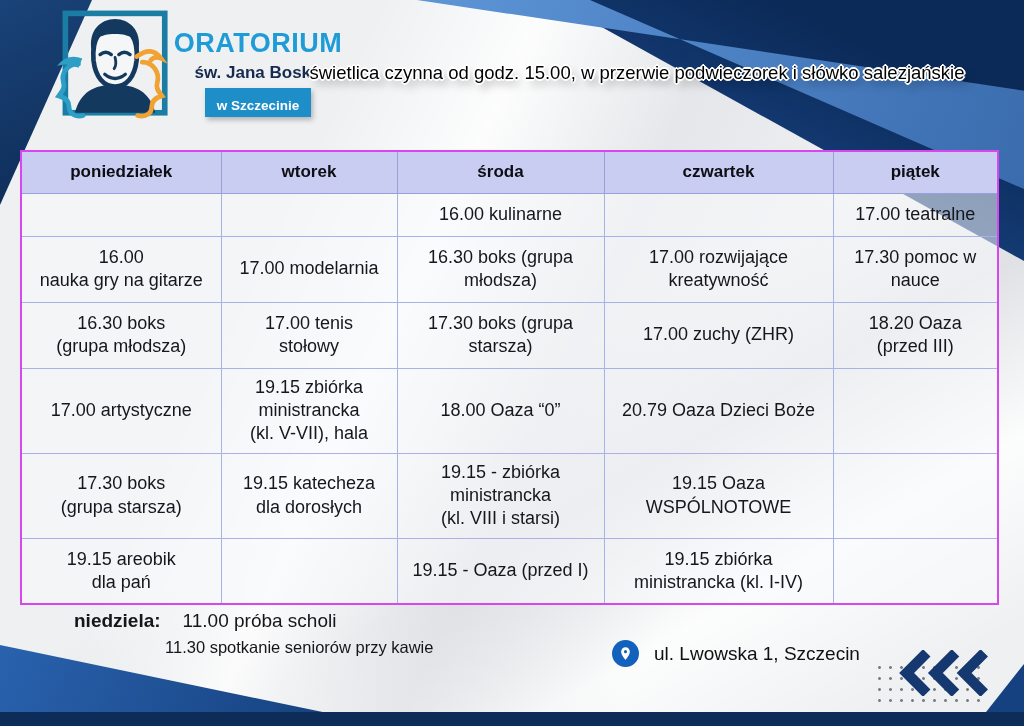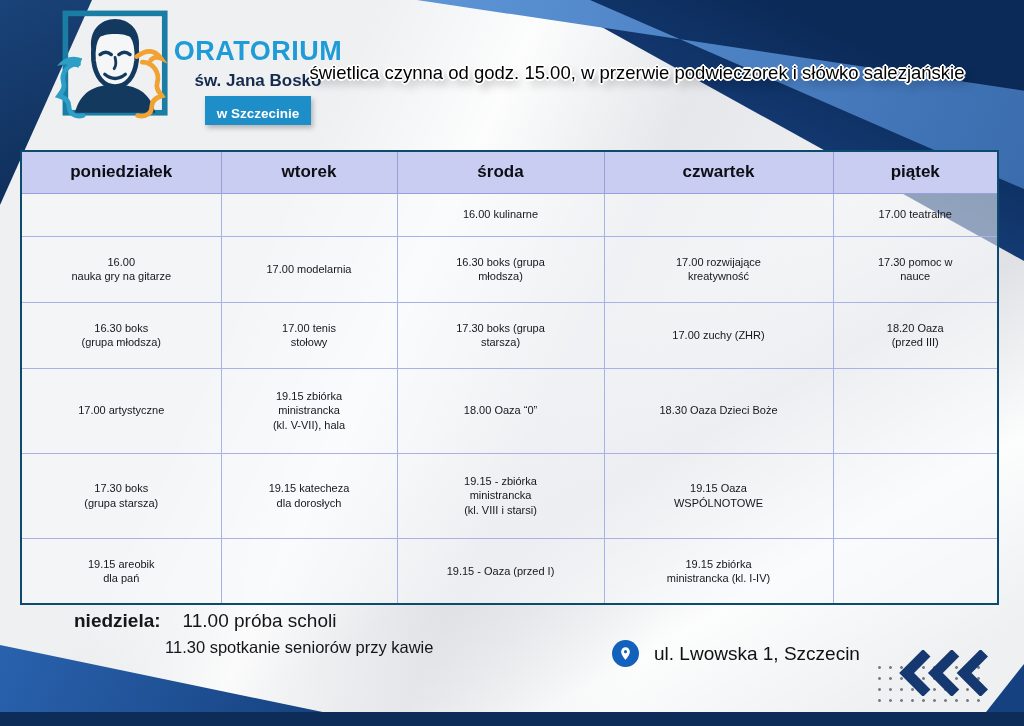--- a/index.html
+++ b/index.html
@@ -21,37 +21,37 @@
   .bl-tri{position:absolute;left:0;top:645px;width:390px;height:81px;z-index:2;
     background:linear-gradient(115deg,#2a62ae,#123c77);clip-path:polygon(0 0,100% 100%,0 100%);}
   .br-tri{position:absolute;left:975px;top:664px;width:49px;height:62px;z-index:2;
     background:#164180;clip-path:polygon(100% 0,100% 100%,0 100%);}
   .bottom-bar{position:absolute;left:0;top:712px;width:1024px;height:14px;z-index:2;background:#0e2c58;}
   .dots{position:absolute;left:874px;top:662px;width:114px;height:48px;z-index:2;
     background-image:radial-gradient(circle, rgba(110,112,118,0.9) 1.1px, rgba(0,0,0,0) 1.7px);
     background-size:11px 11px;}
   
   .logo-graphic{position:absolute;left:26px;top:4px;z-index:3;}
-  .logo-text{position:absolute;left:158px;top:36px;width:200px;z-index:3;text-align:center;}
+  .logo-text{position:absolute;left:158px;top:28px;width:200px;z-index:3;text-align:center;}
   .org-name{font-size:27px;font-weight:bold;color:#1f9bd7;letter-spacing:.5px;}
   .org-sub{font-size:17px;font-weight:bold;color:#162b4e;margin-top:4px;}
   .org-badge{display:inline-block;margin-top:5px;padding:10px 12px 4px;background:#1e8ec9;color:#fff;
     font-size:13.5px;font-weight:bold;box-shadow:2px 3px 5px rgba(0,0,0,.25);}
   
   .head-block{position:absolute;left:250px;top:58px;width:774px;z-index:3;text-align:center;}
   .page-title{font-size:35px;font-weight:bold;letter-spacing:-.5px;color:#000;margin:0;
     text-shadow:3px 0 0 #fff,-3px 0 0 #fff,0 3px 0 #fff,0 -3px 0 #fff,2px 2px 0 #fff,-2px -2px 0 #fff,2px -2px 0 #fff,-2px 2px 0 #fff,7px 8px 10px rgba(0,0,0,.45);}
   .page-subtitle{font-size:18.5px;font-weight:normal;color:#000;margin-top:4px;
     text-shadow:2px 0 0 #fff,-2px 0 0 #fff,0 2px 0 #fff,0 -2px 0 #fff,1px 1px 0 #fff,-1px -1px 0 #fff,1px -1px 0 #fff,-1px 1px 0 #fff,5px 6px 8px rgba(0,0,0,.4);}
   
   table.sched{position:absolute;left:20px;top:150px;z-index:3;border-collapse:collapse;
-    border:2px solid #0c4a6e;table-layout:fixed;}
+    border:2px solid #d946ef;table-layout:fixed;}
   table.sched th{background:#c9cdf1;border:1px solid #97a0dc;font-size:17px;font-weight:bold;color:#0d0d14;}
   table.sched td{border:1px solid #a9b1e6;background:rgba(248,249,251,0.55);
-    font-size:11px;line-height:1.28;text-align:center;vertical-align:middle;
+    font-size:18px;line-height:1.28;text-align:center;vertical-align:middle;
     white-space:pre-line;padding:2px 8px;color:#16161c;}
   tr.h-head{height:42px}tr.h-r1{height:43px}tr.h-r2{height:66px}tr.h-r3{height:66px}
   tr.h-r4{height:85px}tr.h-r5{height:85px}tr.h-r6{height:66px}
   
   .sunday{position:absolute;left:74px;top:610px;z-index:3;}
   .sun-line1{font-size:19px;}
   .sun-label{font-weight:bold;margin-right:22px;}
   .sun-rest{margin-left:91px;margin-top:4px;font-size:16.5px;line-height:22px;}
   
   .contact{position:absolute;left:612px;top:640px;z-index:3;}
@@ -144,21 +144,21 @@
         <td>17.00 zuchy (ZHR)</td>
         <td>18.20 Oaza
 (przed III)</td>
       </tr>
       <tr class="h-r4">
         <td>17.00 artystyczne</td>
         <td>19.15 zbiórka
 ministrancka
 (kl. V-VII), hala</td>
         <td>18.00 Oaza “0”</td>
-        <td>18.30 Oaza Dzieci Boże</td>
+        <td>20.79 Oaza Dzieci Boże</td>
         <td></td>
       </tr>
       <tr class="h-r5">
         <td>17.30 boks
 (grupa starsza)</td>
         <td>19.15 katecheza
 dla dorosłych</td>
         <td>19.15 - zbiórka
 ministrancka
 (kl. VIII i starsi)</td>

